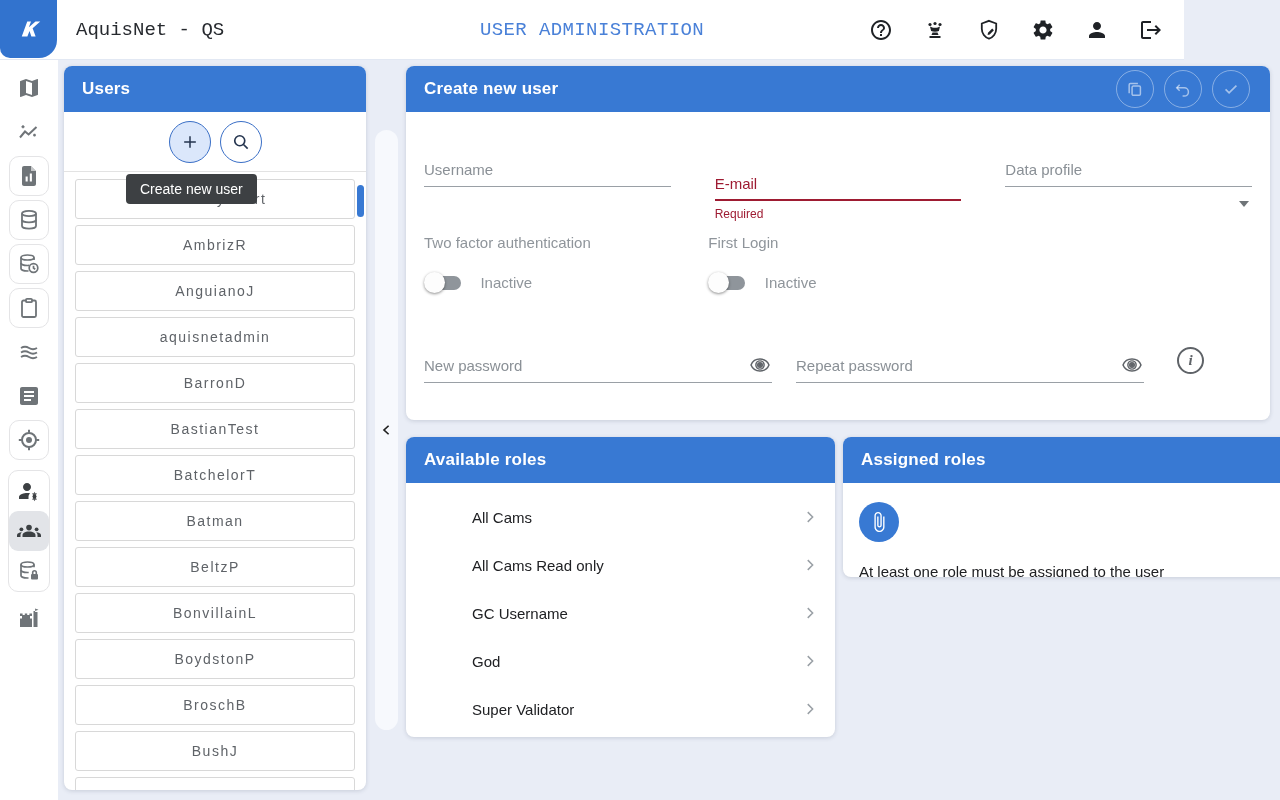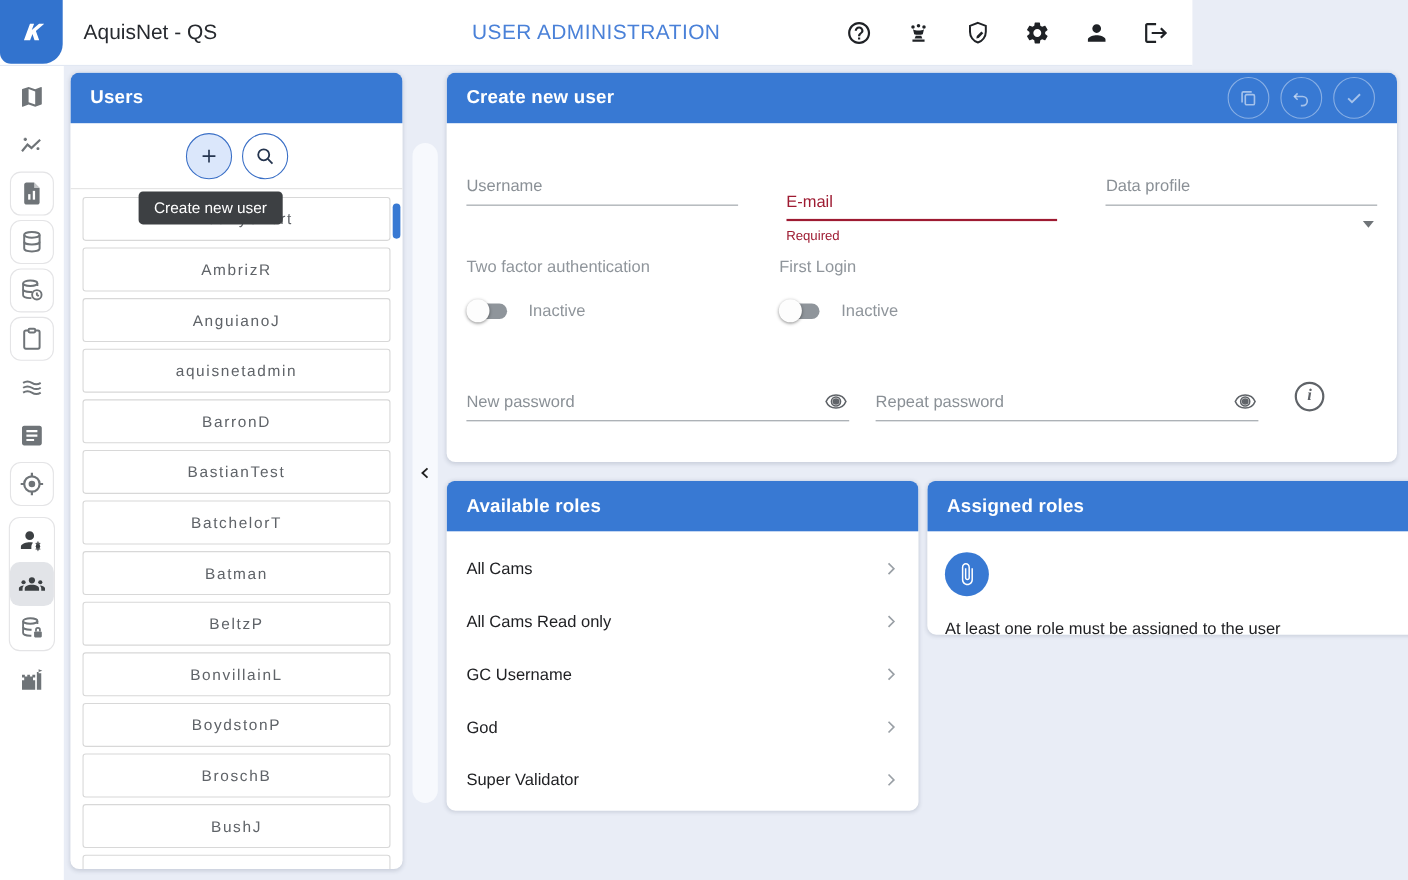--- a/index.html
+++ b/index.html
@@ -5,22 +5,22 @@
   * { box-sizing: border-box; margin: 0; padding: 0; }
   html,body { width:1280px; height:800px; overflow:hidden; }
   body {
     font-family: "Liberation Sans", sans-serif;
     background:#e9edf6;
     position:relative;
     color:#2a2d32;
   }
   
   .topbar {
-    position:absolute; left:0; top:0; width:1084px; height:60px;
-    background:#ffffff; border-bottom:1px solid #e2e8f3; z-index:20;
+    position:absolute; left:0; top:0; width:1184px; height:60px;
+    background:#ffffff; border-bottom:1px solid #e2e8f3; z-index:20;font-family:Liberation Mono, monospace;
   }
   .logo {
     position:absolute; left:0; top:0; width:57px; height:58px;
     background:#3273ce; border-radius:0 0 18px 10px;
     display:flex; align-items:center; justify-content:center;
   }
   .app-title {
     position:absolute; left:76px; top:0; height:60px; line-height:60px;
     font-size:19px; color:#272a2f;
   }
@@ -153,21 +153,21 @@
   .row3 .fcol { flex:1; }
   .info-btn {
     position:absolute; left:771px; top:281px; width:27px; height:27px;
     border:2px solid #5f6368; border-radius:50%; background:none; cursor:pointer;
     color:#5f6368; font-size:15px; font-weight:bold; line-height:23px; text-align:center;
     font-family:"Liberation Serif", serif; font-style:italic; padding:0;
   }
 
   
   .avail-card { left:406px; top:437px; width:429px; height:300px; }
-  .role-list { padding-top:10px; }
+  .role-list { padding-top:10px;margin-left:48px; }
   .role-row {
     height:48px; display:flex; align-items:center; padding:0 16px 0 18px;
     font-size:15px; color:#202124; cursor:pointer;
   }
   .role-row svg { margin-left:auto; width:18px; height:18px; color:#9aa0a6; }
 
   .assigned-card { left:843px; top:437px; width:476px; height:140px; }
   .assigned-body { display:flex; padding:19px 18px 0 16px; gap:16px;flex-direction:column; }
   .note-circle {
     width:40px; height:40px; border-radius:50%; background:#3879d3; flex:0 0 40px;

